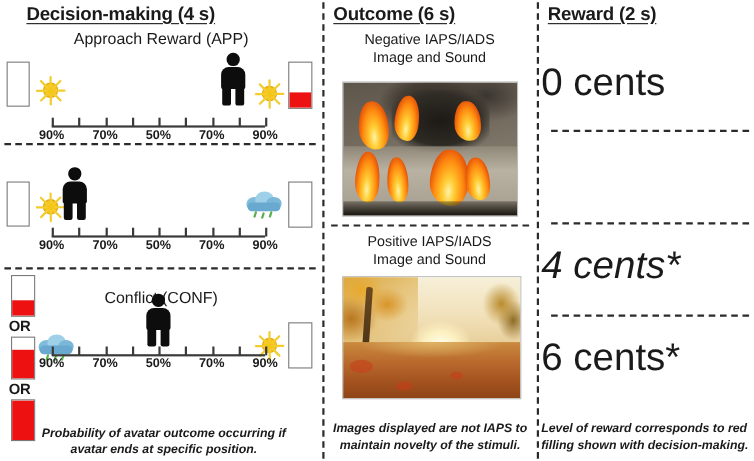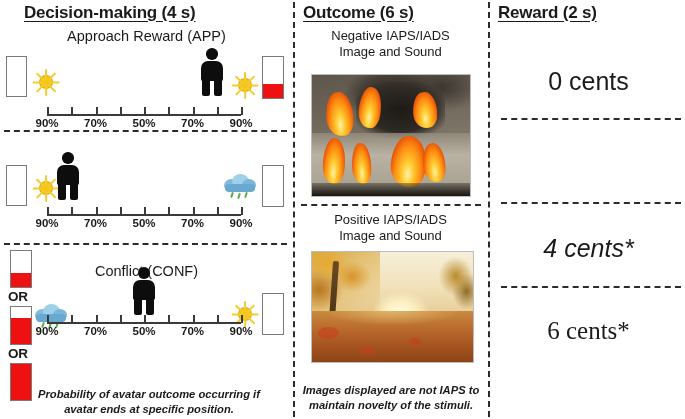--- a/index.html
+++ b/index.html
@@ -241,29 +241,27 @@
     background: rgba(200,60,25,0.55);
   }
   .aut-path {
     position: absolute; left: 36%; top: 54%; width: 30%; height: 14%;
     background: radial-gradient(ellipse at 50% 40%, #f0dcae 0%, rgba(240,220,174,0) 78%);
   }
 
   
   .reward-row {
     position: absolute; left: 492px; width: 193px;
-    text-align: center;
-    font-size: 25px;
+    font-size: 35px;
     white-space: nowrap;
-    margin-top: 12px;
   }
   #rw-0 { top: 55px; }
   #rw-2 { top: 139px; }
   #rw-4 { top: 222px; font-style: italic; }
-  #rw-6 { top: 305px; font-family: Liberation Serif, serif; }
+  #rw-6 { top: 305px; }
   .hdiv-right {
     position: absolute; left: 501px; width: 180px; height: 0;
     border-top: 2px dashed #2b2b2b;
   }
   #hdiv-r1 { top: 118px; }
   #hdiv-r2 { top: 202px; }
   #hdiv-r3 { top: 286px; }
 </style>
 </head>
 <body>
@@ -501,14 +499,15 @@
 
   <div class="footnote" id="foot-mid">Images displayed are not IAPS to maintain novelty of the stimuli.</div>
 
   <div class="reward-row" id="rw-0">0 cents</div>
   <div class="hdiv-right" id="hdiv-r1"></div>
   <div class="hdiv-right" id="hdiv-r2"></div>
   <div class="reward-row" id="rw-4">4 cents*</div>
   <div class="hdiv-right" id="hdiv-r3"></div>
   <div class="reward-row" id="rw-6">6 cents*</div>
 
+  <div class="footnote" id="foot-right">Level of reward corresponds to red filling shown with decision-making.</div>
 
 </div>
 
 </body></html>

